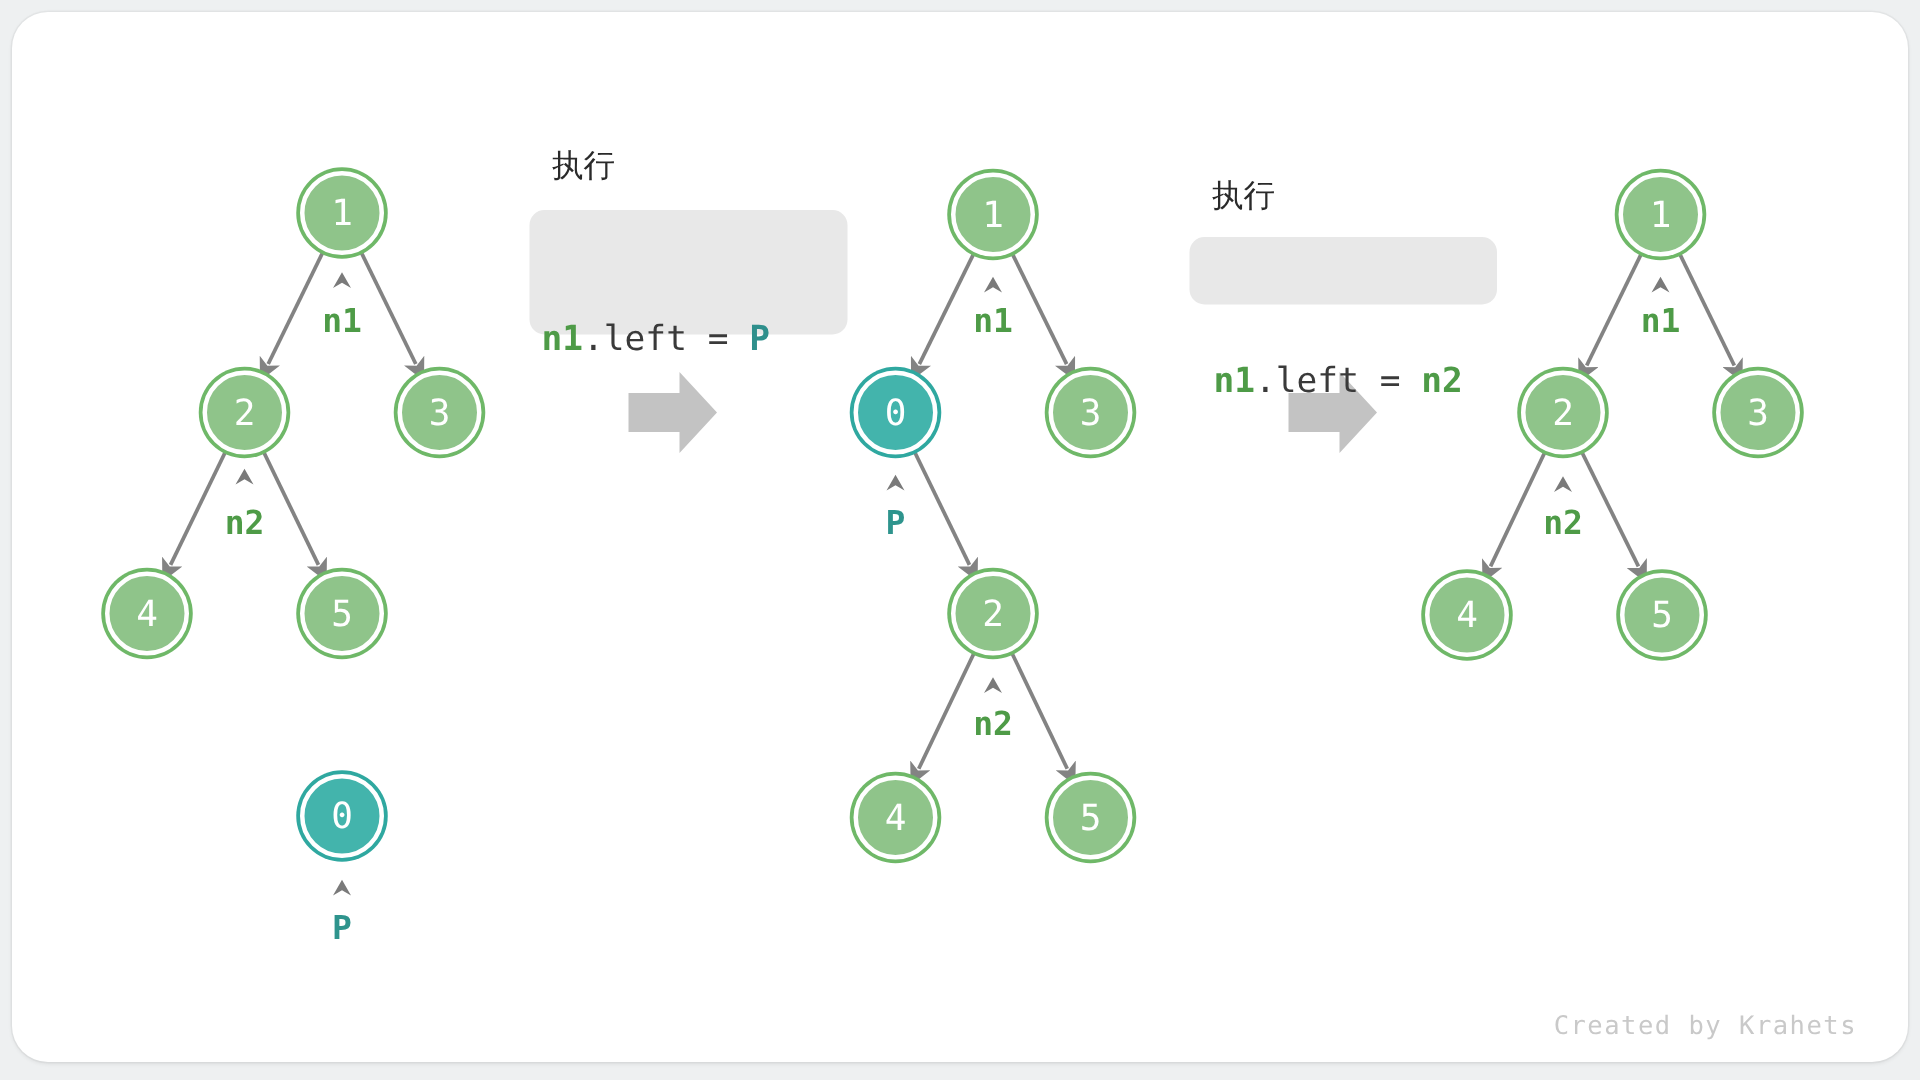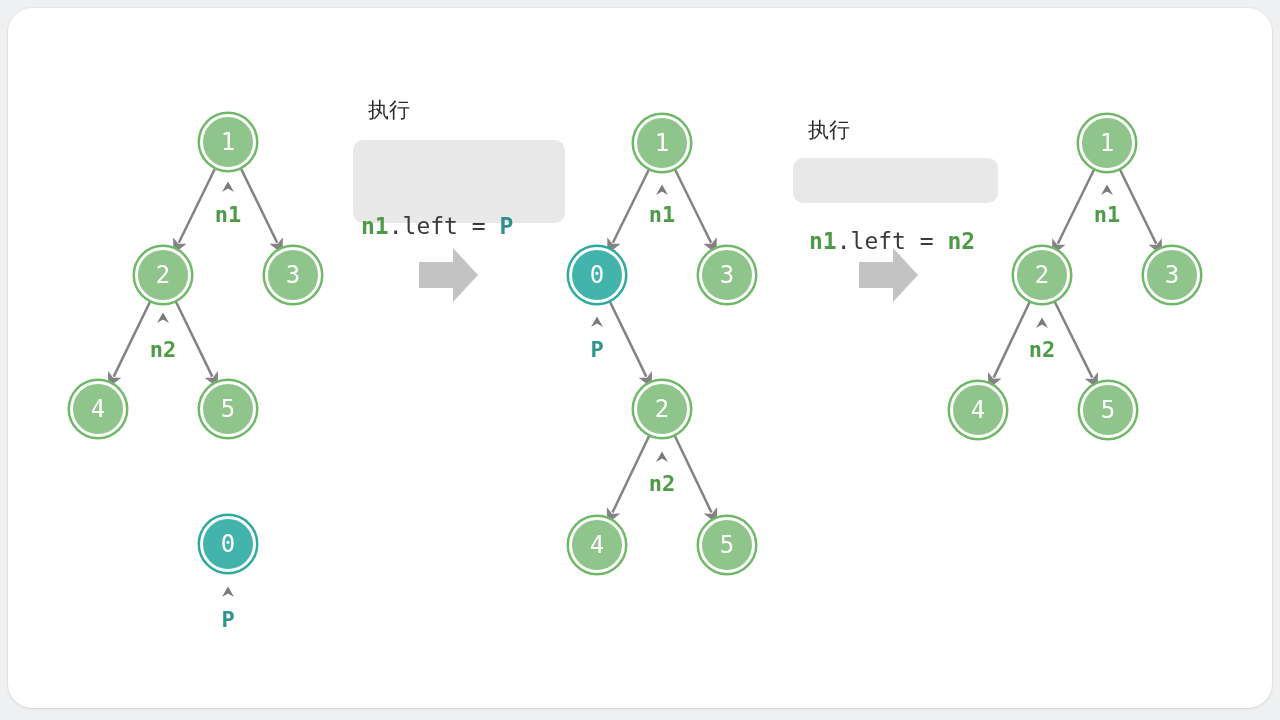--- a/index.html
+++ b/index.html
@@ -32,21 +32,21 @@
   .ptr-label.teal{color:#2E948D;}
   .exec-title{
     position:absolute;font-size:21px;line-height:26px;color:#2a2a2a;
   }
   .code-box{
     position:absolute;box-sizing:border-box;background:#e8e8e8;border-radius:10px;
     font-family:"DejaVu Sans Mono","Liberation Mono",monospace;
     font-size:23px;line-height:30px;white-space:pre;
   }
   .code-box.two-line{padding:11px 8px;}
-  .code-box.one-line{padding:8px 16px;}
+  .code-box.one-line{padding:21px 16px;}
   .tok-green{color:#4E9B47;font-weight:bold;}
   .tok-teal{color:#2E8F8C;font-weight:bold;}
   .tok-plain{color:#3a3a3a;}
   .watermark{
     position:absolute;right:42px;bottom:26px;
     font-family:"DejaVu Sans Mono","Liberation Mono",monospace;
     font-size:17px;color:#c9c9c9;letter-spacing:1px;
   }
 </style>
 </head>
@@ -164,13 +164,14 @@
   <div class="exec-title" style="left:368px;top:97px">执行</div>
   <div class="code-box two-line" style="left:353px;top:140px;width:212px;height:83px">
     <div><span class="tok-green">n1</span><span class="tok-plain">.left = </span><span class="tok-teal">P</span></div>
   </div>
 
   <div class="exec-title" style="left:808px;top:117px">执行</div>
   <div class="code-box one-line" style="left:793px;top:158px;width:205px;height:45px">
     <div><span class="tok-green">n1</span><span class="tok-plain">.left = </span><span class="tok-green">n2</span></div>
   </div>
 
+  <div class="watermark">Created by Krahets</div>
 </div>
 
 </body></html>

